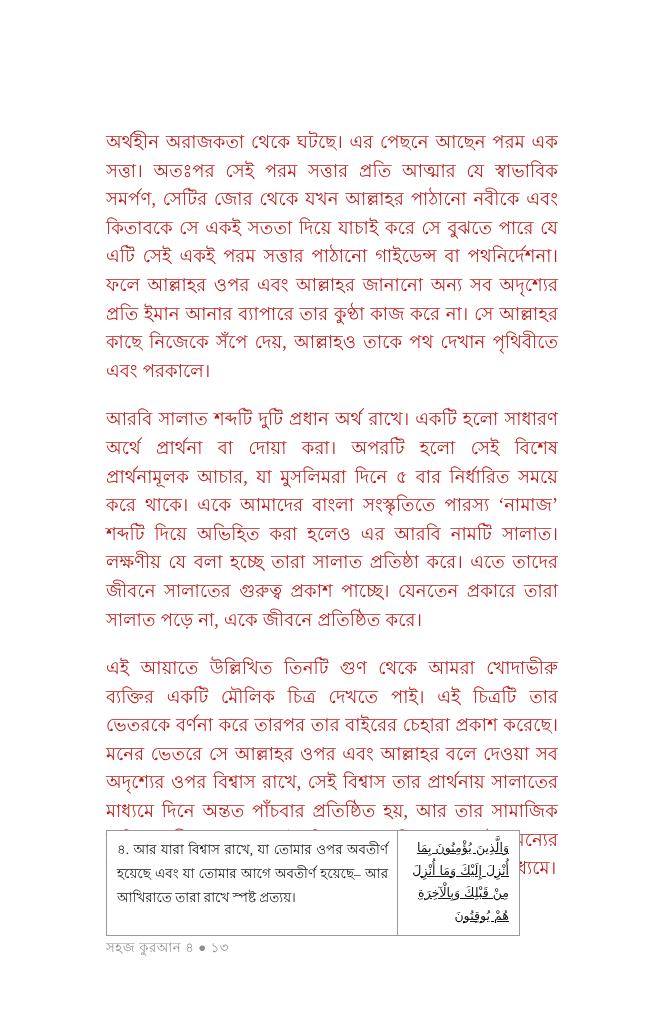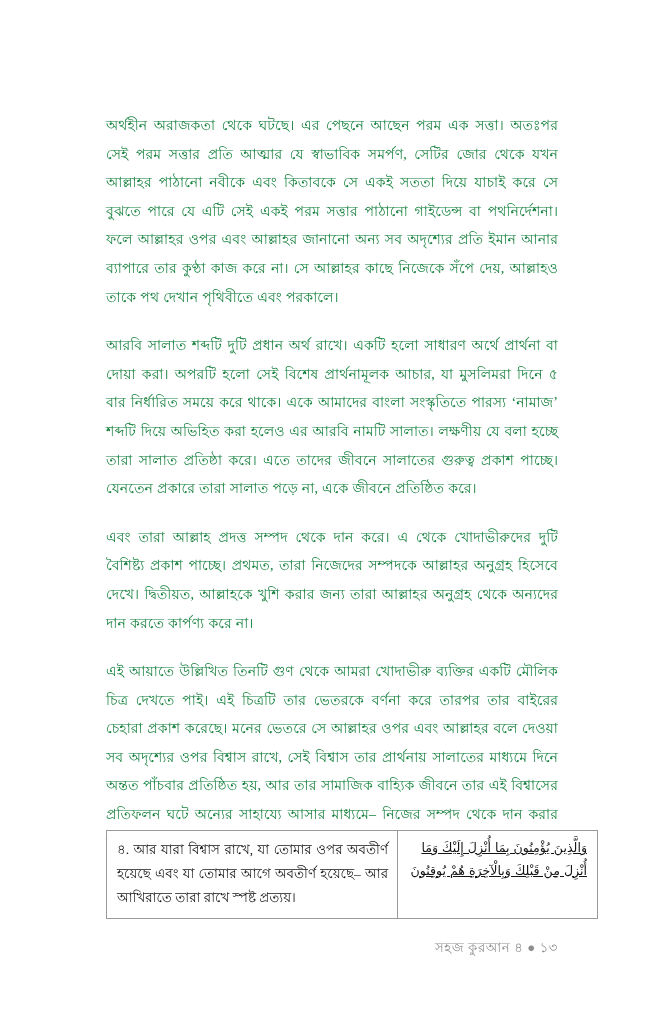--- a/index.html
+++ b/index.html
@@ -24,39 +24,39 @@
   }
 
   .content {
     position: absolute;
     left: 106px;
     top: 112px;
     width: 452px;
   }
 
   .para {
-    margin: 0 0 20px 0;
-    font-size: 14px;
+    margin: 16px 0 20px 0;
+    font-size: 18px;
     line-height: 28.6px;
     text-align: justify;
     text-justify: inter-word;
-    color: #15803d;
+    color: #b91c1c;
     letter-spacing: 0.1px;
     word-spacing: 0.5px;
   }
   .para:last-of-type {
     margin-bottom: 0;
   }
 
   
   .verse-box {
     position: absolute;
     left: 106px;
     top: 830px;
-    width: 492px;
+    width: 414px;
     box-sizing: border-box;
     border: 1px solid #9a9a9a;
     display: flex;
     flex-direction: row;
     background: #ffffff;
     min-height: 76px;
   }
   .verse-bangla {
     flex: 0 0 291px;
     box-sizing: border-box;
@@ -80,36 +80,34 @@
     color: #141414;
     text-decoration: underline;
   }
 
   
   .footer {
     position: absolute;
     left: 106px;
     top: 938px;
     width: 452px;
-    text-align: right;
     font-size: 13.2px;
     line-height: 20px;
     color: #8e8e8e;
     letter-spacing: 0.6px;
   }
 </style>
 </head>
 <body>
 
 <div class="page">
 
   <div class="content">
     <p class="para">অর্থহীন অরাজকতা থেকে ঘটছে। এর পেছনে আছেন পরম এক সত্তা। অতঃপর সেই পরম সত্তার প্রতি আত্মার যে স্বাভাবিক সমর্পণ, সেটির জোর থেকে যখন আল্লাহর পাঠানো নবীকে এবং কিতাবকে সে একই সততা দিয়ে যাচাই করে সে বুঝতে পারে যে এটি সেই একই পরম সত্তার পাঠানো গাইডেন্স বা পথনির্দেশনা। ফলে আল্লাহর ওপর এবং আল্লাহর জানানো অন্য সব অদৃশ্যের প্রতি ইমান আনার ব্যাপারে তার কুণ্ঠা কাজ করে না। সে আল্লাহর কাছে নিজেকে সঁপে দেয়, আল্লাহও তাকে পথ দেখান পৃথিবীতে এবং পরকালে।</p>
     <p class="para">আরবি সালাত শব্দটি দুটি প্রধান অর্থ রাখে। একটি হলো সাধারণ অর্থে প্রার্থনা বা দোয়া করা। অপরটি হলো সেই বিশেষ প্রার্থনামূলক আচার, যা মুসলিমরা দিনে ৫ বার নির্ধারিত সময়ে করে থাকে। একে আমাদের বাংলা সংস্কৃতিতে পারস্য ‘নামাজ’ শব্দটি দিয়ে অভিহিত করা হলেও এর আরবি নামটি সালাত। লক্ষণীয় যে বলা হচ্ছে তারা সালাত প্রতিষ্ঠা করে। এতে তাদের জীবনে সালাতের গুরুত্ব প্রকাশ পাচ্ছে। যেনতেন প্রকারে তারা সালাত পড়ে না, একে জীবনে প্রতিষ্ঠিত করে।</p>
-    <p class="para">এবং তারা আল্লাহ প্রদত্ত সম্পদ থেকে দান করে। এ থেকে খোদাভীরুদের দুটি বৈশিষ্ট্য প্রকাশ পাচ্ছে। প্রথমত, তারা নিজেদের সম্পদকে আল্লাহর অনুগ্রহ হিসেবে দেখে। দ্বিতীয়ত, আল্লাহকে খুশি করার জন্য তারা আল্লাহর অনুগ্রহ থেকে অন্যদের দান করতে কার্পণ্য করে না।</p>
     <p class="para">এই আয়াতে উল্লিখিত তিনটি গুণ থেকে আমরা খোদাভীরু ব্যক্তির একটি মৌলিক চিত্র দেখতে পাই। এই চিত্রটি তার ভেতরকে বর্ণনা করে তারপর তার বাইরের চেহারা প্রকাশ করেছে। মনের ভেতরে সে আল্লাহর ওপর এবং আল্লাহর বলে দেওয়া সব অদৃশ্যের ওপর বিশ্বাস রাখে, সেই বিশ্বাস তার প্রার্থনায় সালাতের মাধ্যমে দিনে অন্তত পাঁচবার প্রতিষ্ঠিত হয়, আর তার সামাজিক বাহ্যিক জীবনে তার এই বিশ্বাসের প্রতিফলন ঘটে অন্যের সাহায্যে আসার মাধ্যমে– নিজের সম্পদ থেকে দান করার মাধ্যমে।</p>
   </div>
 
   <div class="verse-box">
     <div class="verse-bangla">৪. আর যারা বিশ্বাস রাখে, যা তোমার ওপর অবতীর্ণ হয়েছে এবং যা তোমার আগে অবতীর্ণ হয়েছে– আর আখিরাতে তারা রাখে স্পষ্ট প্রত্যয়।</div>
     <div class="verse-arabic">وَالَّذِينَ يُؤْمِنُونَ بِمَا أُنْزِلَ إِلَيْكَ وَمَا أُنْزِلَ مِنْ قَبْلِكَ وَبِالْآخِرَةِ هُمْ يُوقِنُونَ</div>
   </div>
 
   <div class="footer">
     <span>সহজ কুরআন ৪ ● ১৩</span>

